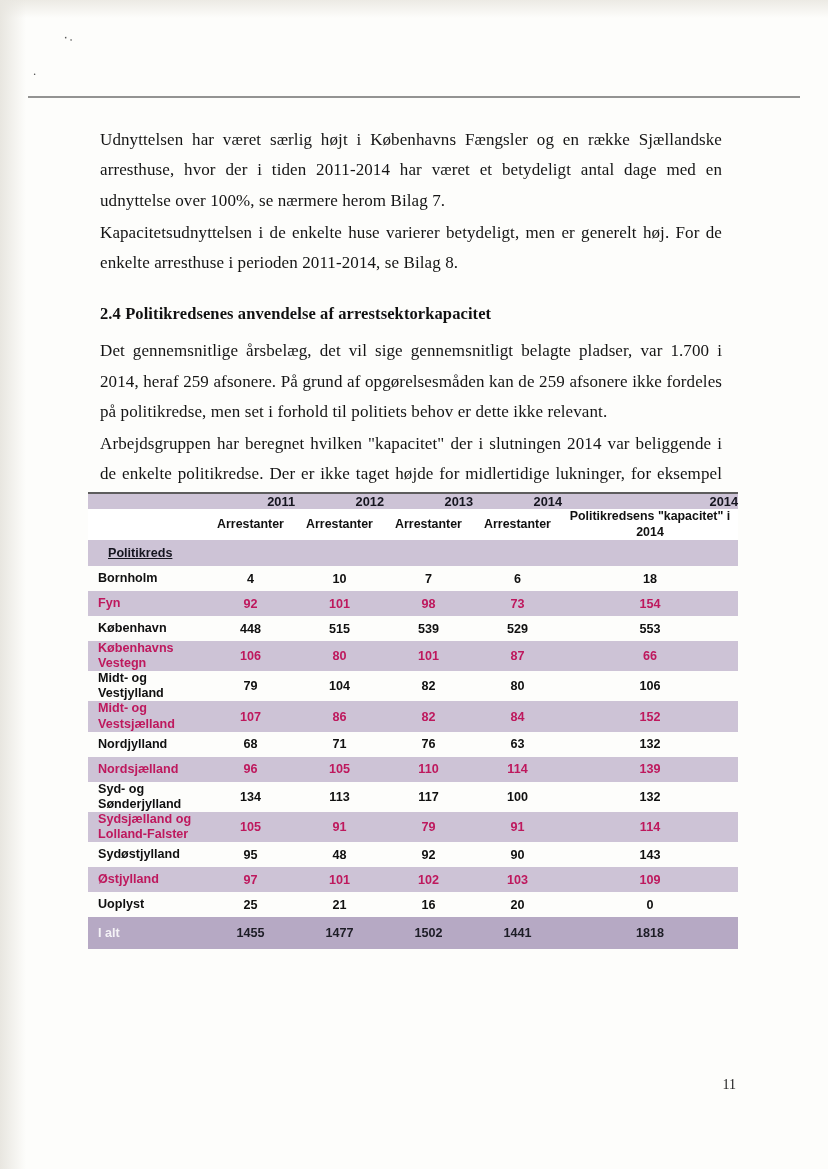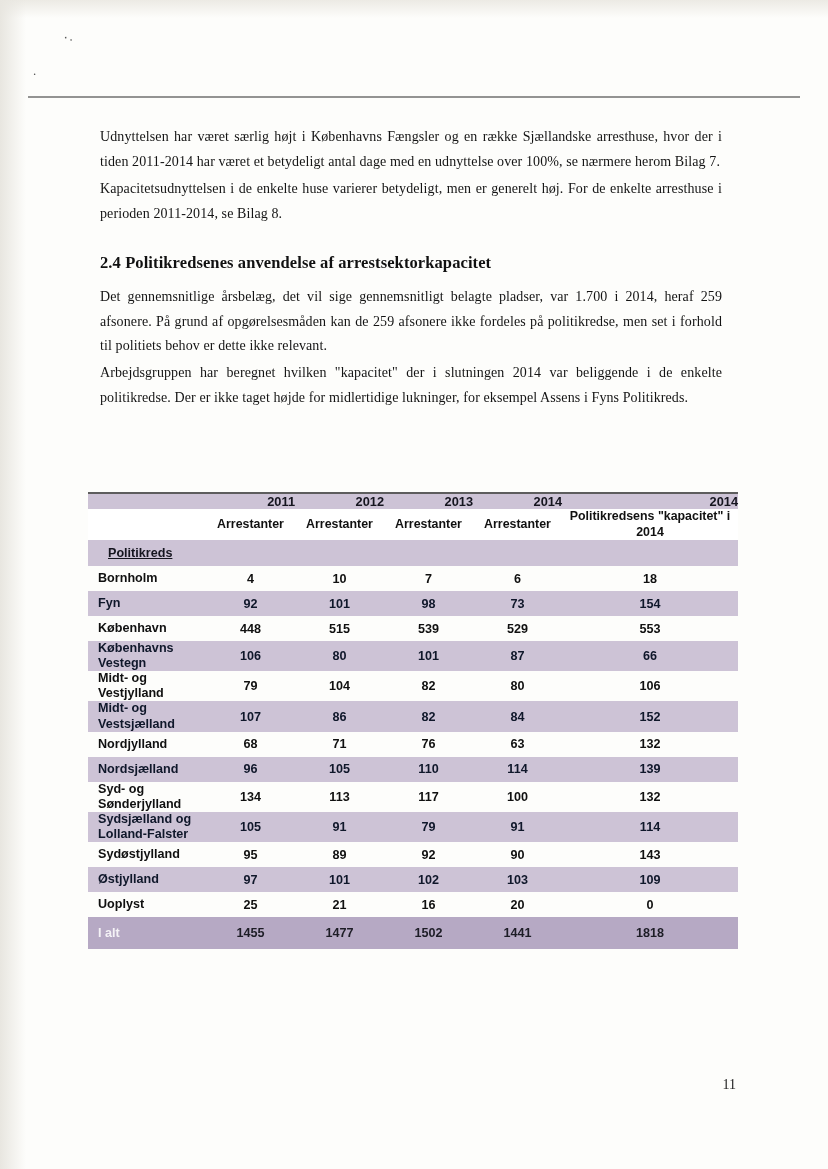--- a/index.html
+++ b/index.html
@@ -43,21 +43,21 @@
   }
 
   .content {
     position: absolute;
     left: 100px;
     top: 125px;
     width: 630px;
   }
 
   p.body {
-    font-size: 14px;
+    font-size: 17px;
     line-height: 1.78;
     margin: 0 8px 2px 0;
     text-align: justify;
     color: #141414;
     letter-spacing: .1px;
   }
 
   h2.section {
     font-family: "Liberation Serif", serif;
     font-size: 16.5px;
@@ -139,21 +139,21 @@
     padding-left: 10px;
     font-weight: bold;
     line-height: 1.2;
   }
   tr.row td.num {
     text-align: center;
     font-weight: bold;
   }
   tr.row.shaded td {
     background: #cdc3d6;
-    color: #0f172a;
+    color: #be185d;
   }
   tr.row.total td {
     background: #b6a9c4;
     font-size: 12.6px;
     height: 32px;
   }
   tr.row.total td.name {
     color: #f4f2f6;
   }
   tr.row.total td.num {
@@ -324,21 +324,21 @@
           <td class="name">Sydsjælland og Lolland-Falster</td>
           <td class="num">105</td>
           <td class="num">91</td>
           <td class="num">79</td>
           <td class="num">91</td>
           <td class="num">114</td>
         </tr>
         <tr class="row">
           <td class="name">Sydøstjylland</td>
           <td class="num">95</td>
-          <td class="num">89</td>
+          <td class="num">48</td>
           <td class="num">92</td>
           <td class="num">90</td>
           <td class="num">143</td>
         </tr>
         <tr class="row shaded">
           <td class="name">Østjylland</td>
           <td class="num">97</td>
           <td class="num">101</td>
           <td class="num">102</td>
           <td class="num">103</td>

